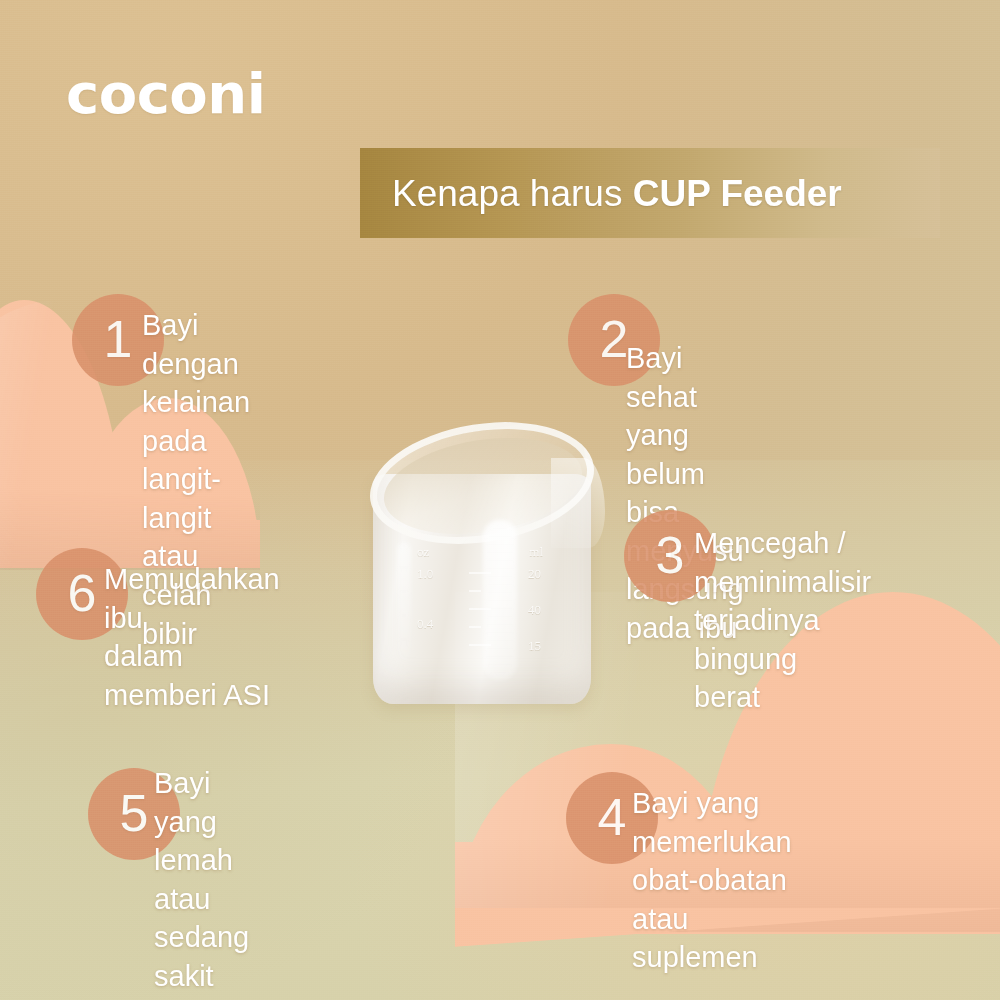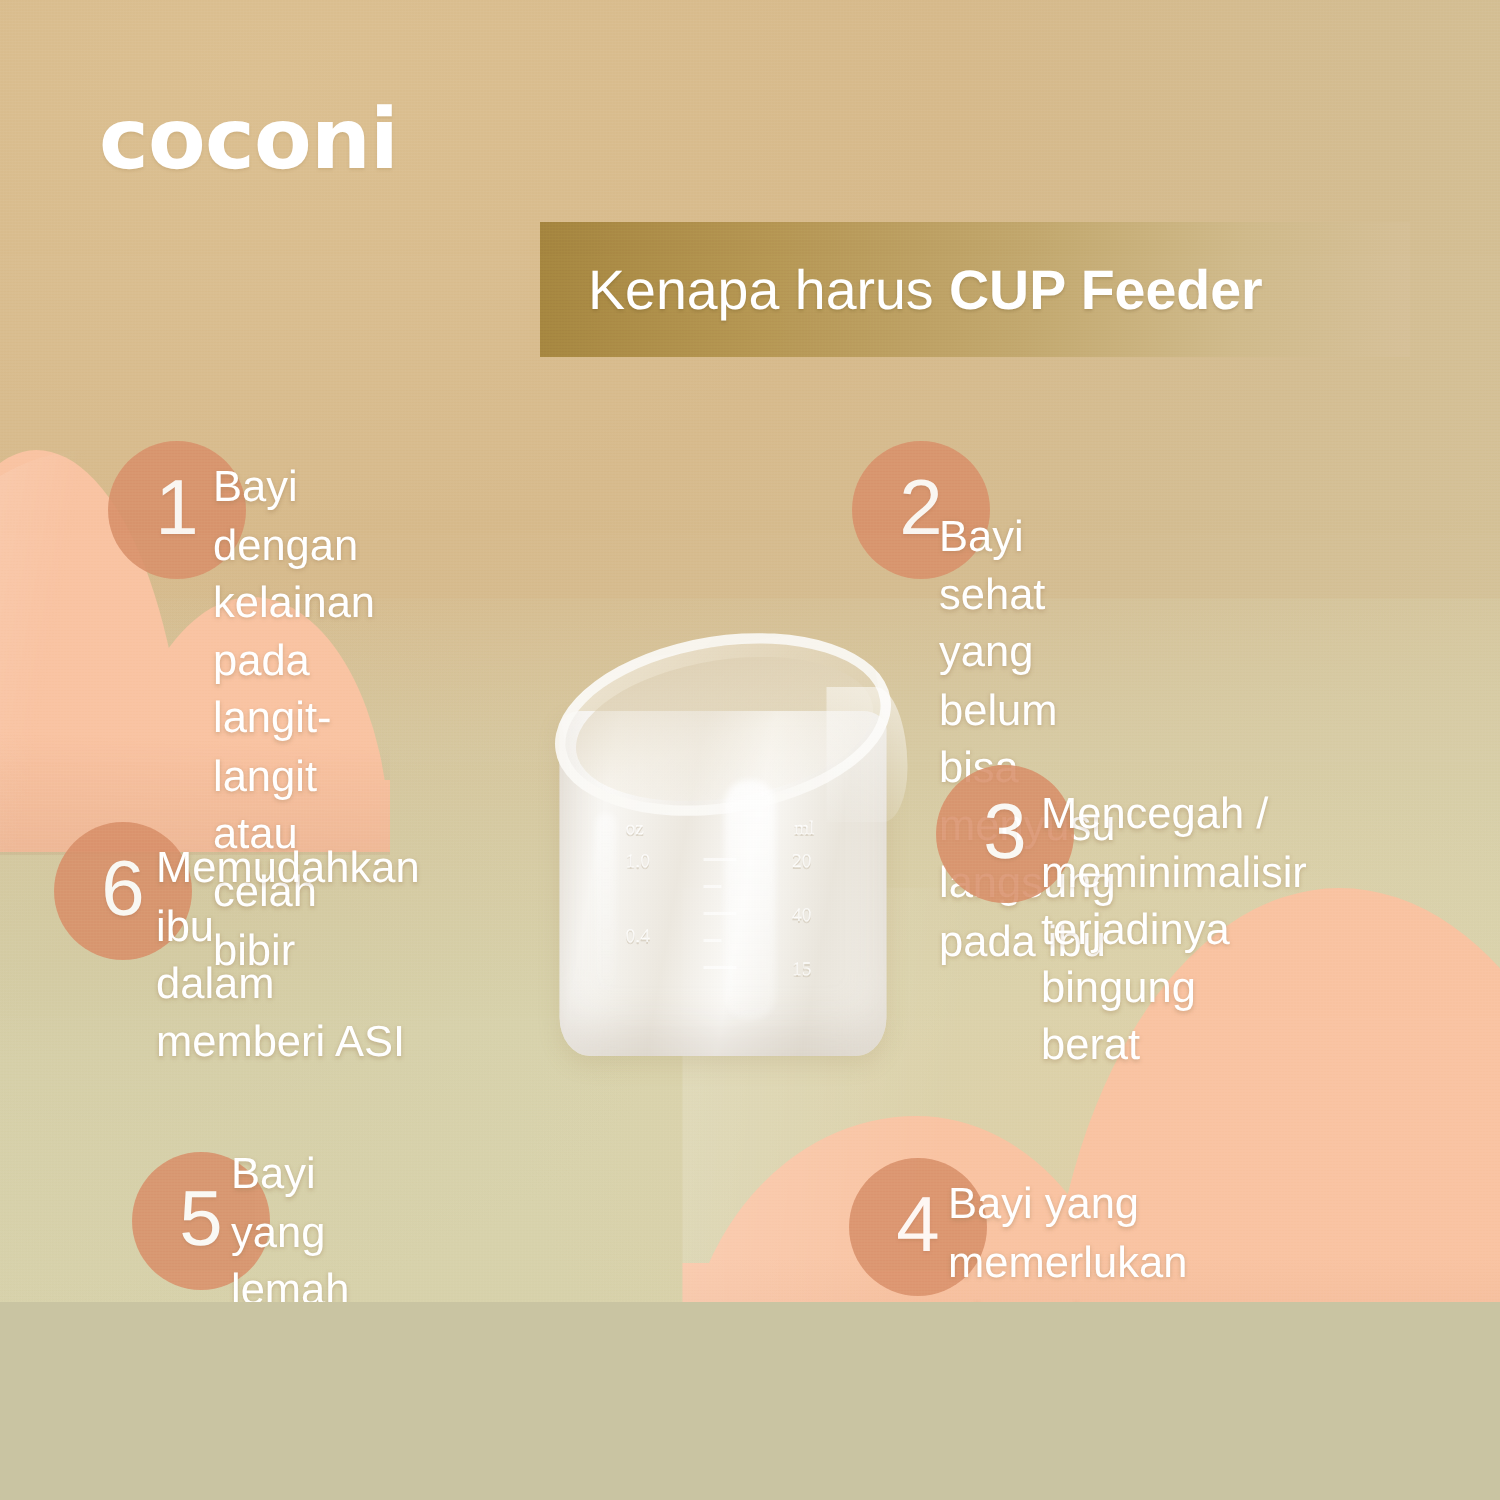--- a/index.html
+++ b/index.html
@@ -4,21 +4,21 @@
 <title>coconi - Kenapa harus CUP Feeder</title>
 <style>
   html, body {
     margin: 0;
     padding: 0;
     background: #c9c4a2;
   }
   #poster {
     position: relative;
     width: 1000px;
-    height: 868px;
+    height: 1000px;
     overflow: hidden;
     font-family: "Liberation Sans", "DejaVu Sans", sans-serif;
     background: #d9bc8c;
     -webkit-font-smoothing: antialiased;
   }
 
   
   .bg-base {
     position: absolute;
     inset: 0;

